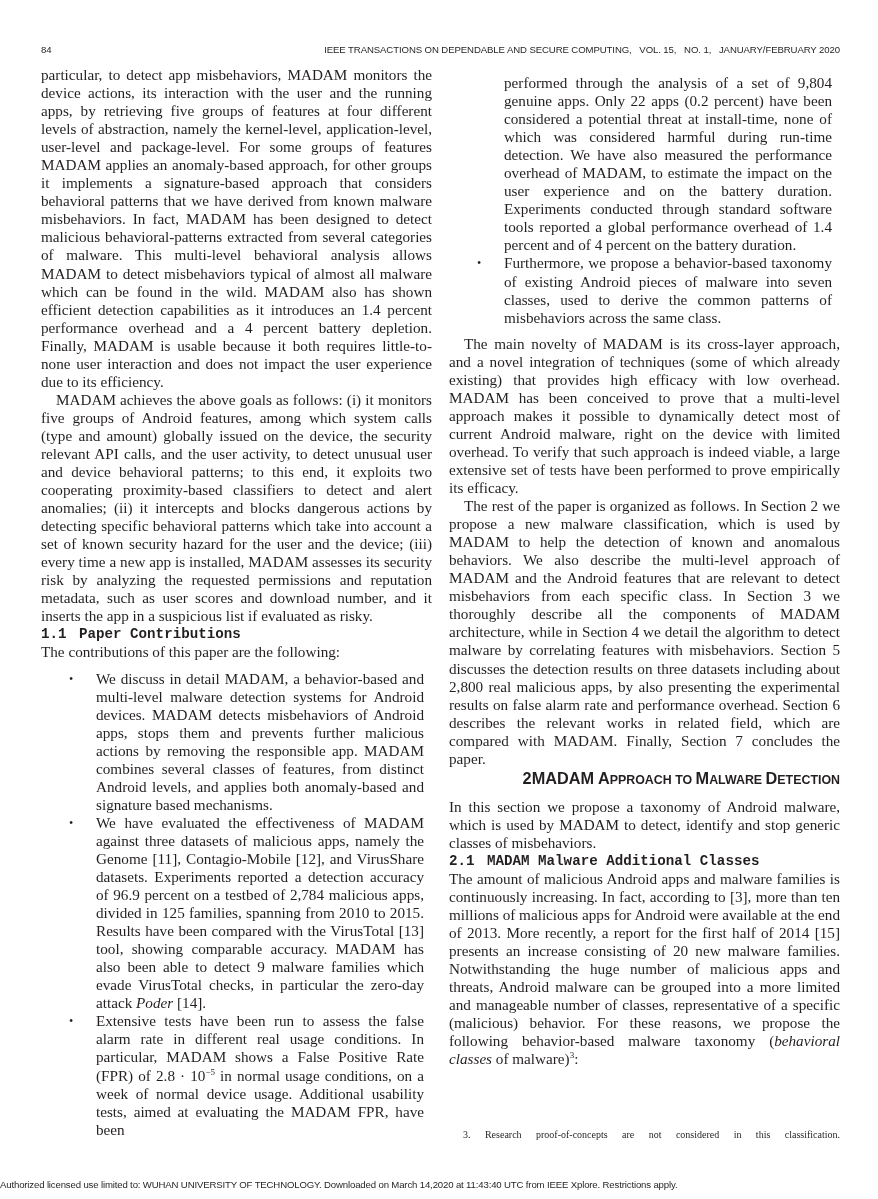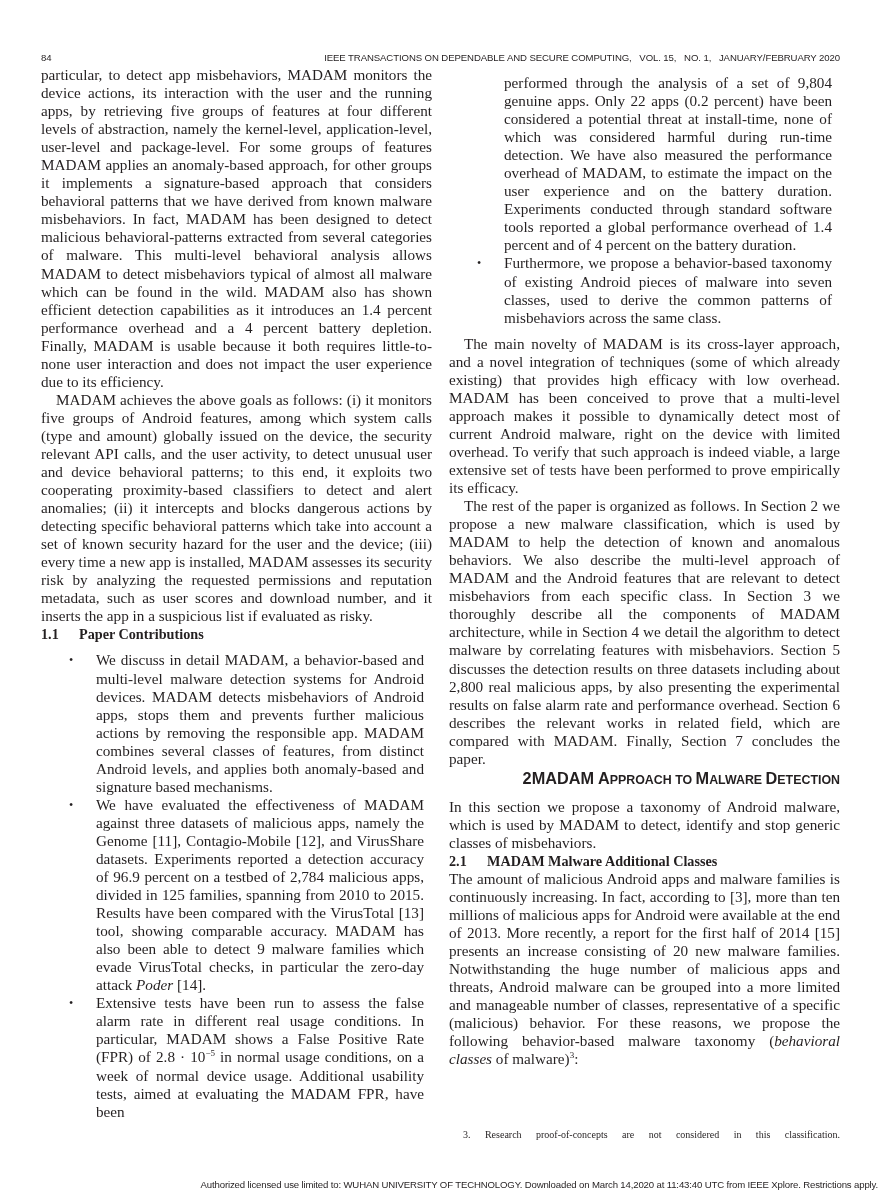--- a/index.html
+++ b/index.html
@@ -2,21 +2,21 @@
 <html><head>
 <meta charset="utf-8">
 <style>
   html, body { margin: 0; padding: 0; background: #ffffff; }
   body {
     width: 878px; height: 1199px; position: relative; overflow: hidden;
     color: #231f20;
     font-family: "Liberation Serif", "DejaVu Serif", serif;
   }
   .running-head {
-    position: absolute; top: 52px; left: 41px; right: 38px; height: 14px;
+    position: absolute; top: 44px; left: 41px; right: 38px; height: 14px;
     font-family: "Liberation Sans", "DejaVu Sans", sans-serif;
     font-size: 9.6px; letter-spacing: -0.1px; color: #231f20;
   }
   .running-head .page-num { position: absolute; left: 0; top: 0; }
   .running-head .journal { position: absolute; right: 0; top: 0; white-space: pre; }
 
   .col {
     position: absolute; top: 66px; width: 391px;
     font-size: 15.2px; line-height: 18.05px;
     text-align: justify; hyphens: manual;
@@ -28,21 +28,21 @@
   p.indent { text-indent: 15px; }
 
   ul.bullets { list-style: none; margin: 8px; padding: 0; }
   ul.bullets li { position: relative; padding-left: 47px; }
   ul.bullets li .bullet {
     position: absolute; left: 20px; top: 0; font-size: 12px;
   }
   .first-list { margin-top: 14px; }
 
   h3.subsec {
-    font-family: Liberation Serif, serif;
+    font-family: Liberation Mono, monospace;
     font-weight: bold; font-size: 14.2px; line-height: 18px;
     margin: 0; text-align: left;
   }
   h3.subsec .num { display: inline-block; width: 38px; }
 
   h2.sec {
     font-family: "Liberation Sans", "DejaVu Sans", sans-serif;
     font-weight: bold; font-size: 16.3px; line-height: 20px;
     margin: 0; text-align: right; white-space: nowrap;
   }
@@ -58,41 +58,42 @@
   .math { font-style: normal; }
 
   .footnote {
     position: absolute; left: 449px; top: 1128px; width: 391px;
     font-size: 10px; line-height: 14.5px; text-align: justify;
     text-align-last: left;
   }
   .footnote .fn-first { text-indent: 14px; text-align-last: justify; display:block; }
 
   .license {
-    position: absolute; top: 1179px; left: 0; width: 878px; text-align: right;
+    position: absolute; top: 1179px; left: 0; width: 878px; text-align: left;
     font-family: "Liberation Sans", "DejaVu Sans", sans-serif;
     font-size: 9.6px; color: #231f20; letter-spacing: -0.15px;
   }
   em { font-style: italic; }
 </style>
 </head>
 <body>
 
 <div class="running-head">
   <span class="page-num">84</span>
   <span class="journal">IEEE TRANSACTIONS ON DEPENDABLE AND SECURE COMPUTING,   VOL. 15,   NO. 1,   JANUARY/FEBRUARY 2020</span>
 </div>
 
 <div class="col left">
   <p>particular, to detect app misbehaviors, MADAM monitors the device actions, its interaction with the user and the running apps, by retrieving five groups of features at four different levels of abstraction, namely the kernel-level, application-level, user-level and package-level. For some groups of features MADAM applies an anomaly-based approach, for other groups it implements a signature-based approach that considers behavioral patterns that we have derived from known malware misbehaviors. In fact, MADAM has been designed to detect malicious behavioral-patterns extracted from several categories of malware. This multi-level behavioral analysis allows MADAM to detect misbehaviors typical of almost all malware which can be found in the wild. MADAM also has shown efficient detection capabilities as it introduces an 1.4 percent performance overhead and a 4 percent battery depletion. Finally, MADAM is usable because it both requires little-to-none user interaction and does not impact the user experience due to its efficiency.</p>
   <p class="indent">MADAM achieves the above goals as follows: (i) it monitors five groups of Android features, among which system calls (type and amount) globally issued on the device, the security relevant API calls, and the user activity, to detect unusual user and device behavioral patterns; to this end, it exploits two cooperating proximity-based classifiers to detect and alert anomalies; (ii) it intercepts and blocks dangerous actions by detecting specific behavioral patterns which take into account a set of known security hazard for the user and the device; (iii) every time a new app is installed, MADAM assesses its security risk by analyzing the requested permissions and reputation metadata, such as user scores and download number, and it inserts the app in a suspicious list if evaluated as risky.</p>
 
   <h3 class="subsec sp-sub1">
     <span class="num">1.1</span><span>Paper Contributions</span>
   </h3>
+  <p>The contributions of this paper are the following:</p>
 
   <ul class="bullets first-list">
     <li>
       <span class="bullet">•</span>
       <span>We discuss in detail MADAM, a behavior-based and multi-level malware detection systems for Android devices. MADAM detects misbehaviors of Android apps, stops them and prevents further malicious actions by removing the responsible app. MADAM combines several classes of features, from distinct Android levels, and applies both anomaly-based and signature based mechanisms.</span>
     </li>
     <li>
       <span class="bullet">•</span>
       <span>We have evaluated the effectiveness of MADAM against three datasets of malicious apps, namely the Genome [11], Contagio-Mobile [12], and VirusShare datasets. Experiments reported a detection accuracy of 96.9 percent on a testbed of 2,784 malicious apps, divided in 125 families, spanning from 2010 to 2015. Results have been compared with the VirusTotal [13] tool, showing comparable accuracy. MADAM has also been able to detect 9 malware families which evade VirusTotal checks, in particular the zero-day attack </span><em>Poder</em><span> [14].</span>
     </li>

